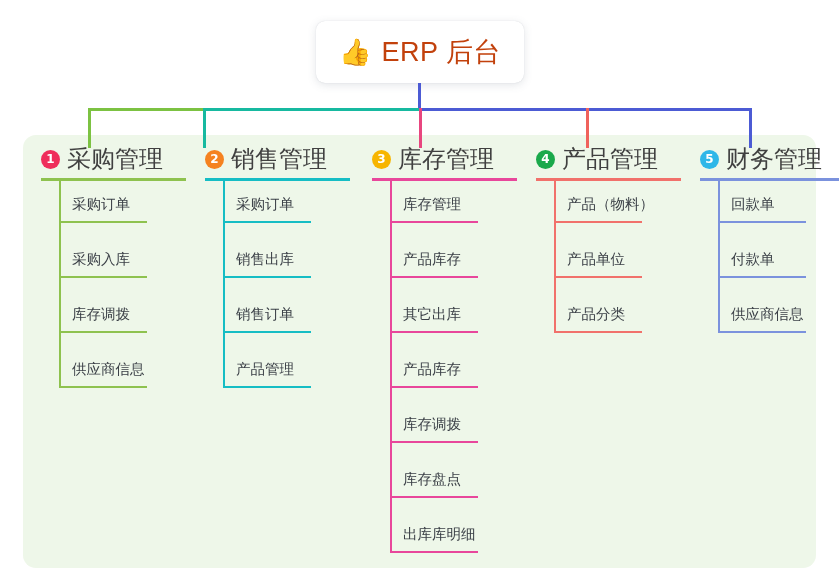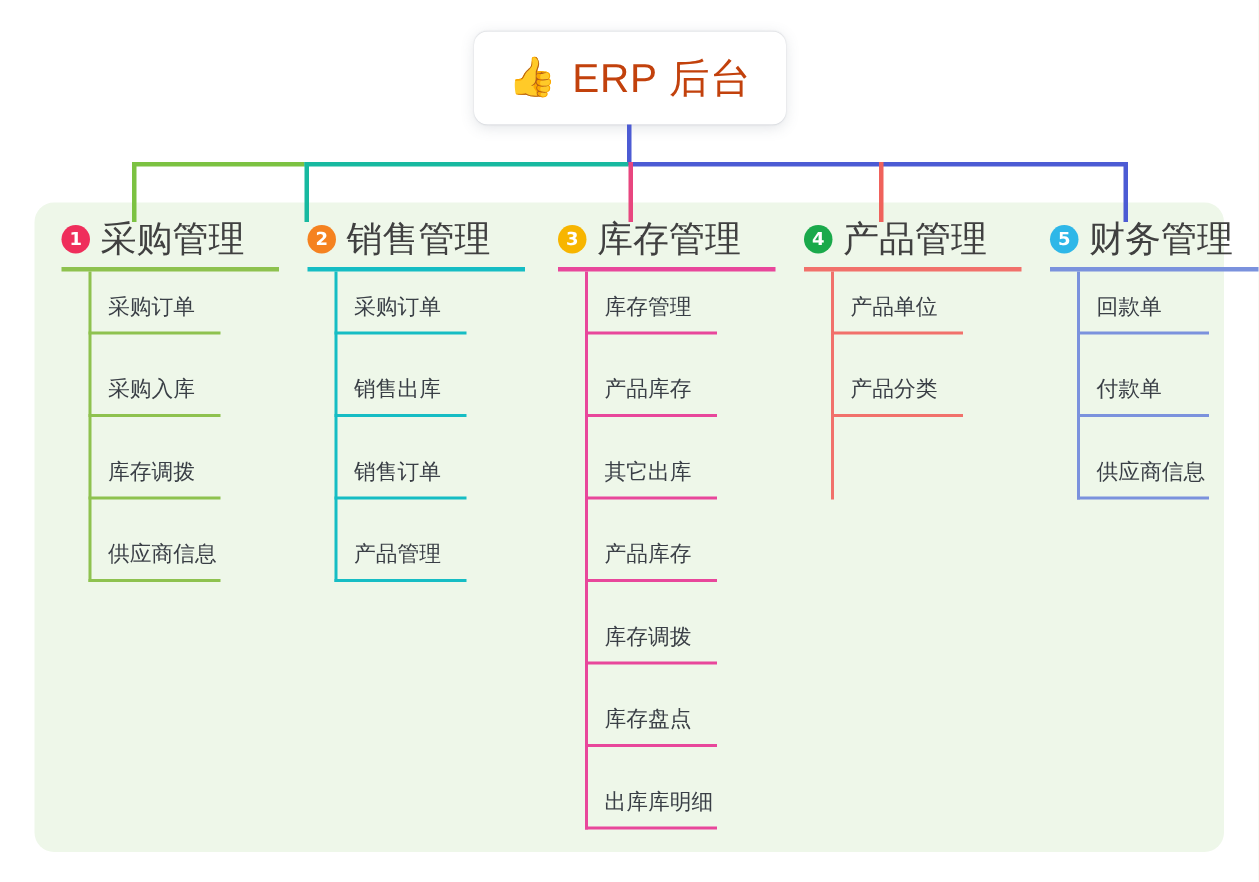--- a/index.html
+++ b/index.html
@@ -173,20 +173,24 @@
       </div>
       <div class="col" style="left: 536px;">
         <div class="col-head">
           <div class="badge" style="background: rgb(26, 169, 75);">4</div>
           <div class="col-title">产品管理</div>
         </div>
         <div class="head-rule" style="background: rgb(241, 113, 107);"></div>
         <div class="items">
           <div class="spine" style="background: rgb(241, 113, 107); height: 152px;"></div>
           <div class="item">
+            <div class="item-label">产品（物料）</div>
+            <div class="item-rule" style="background: rgb(241, 113, 107);"></div>
+          </div>
+          <div class="item">
             <div class="item-label">产品单位</div>
             <div class="item-rule" style="background: rgb(241, 113, 107);"></div>
           </div>
           <div class="item">
             <div class="item-label">产品分类</div>
             <div class="item-rule" style="background: rgb(241, 113, 107);"></div>
           </div>
         </div>
       </div>
       <div class="col" style="left: 700px;">

